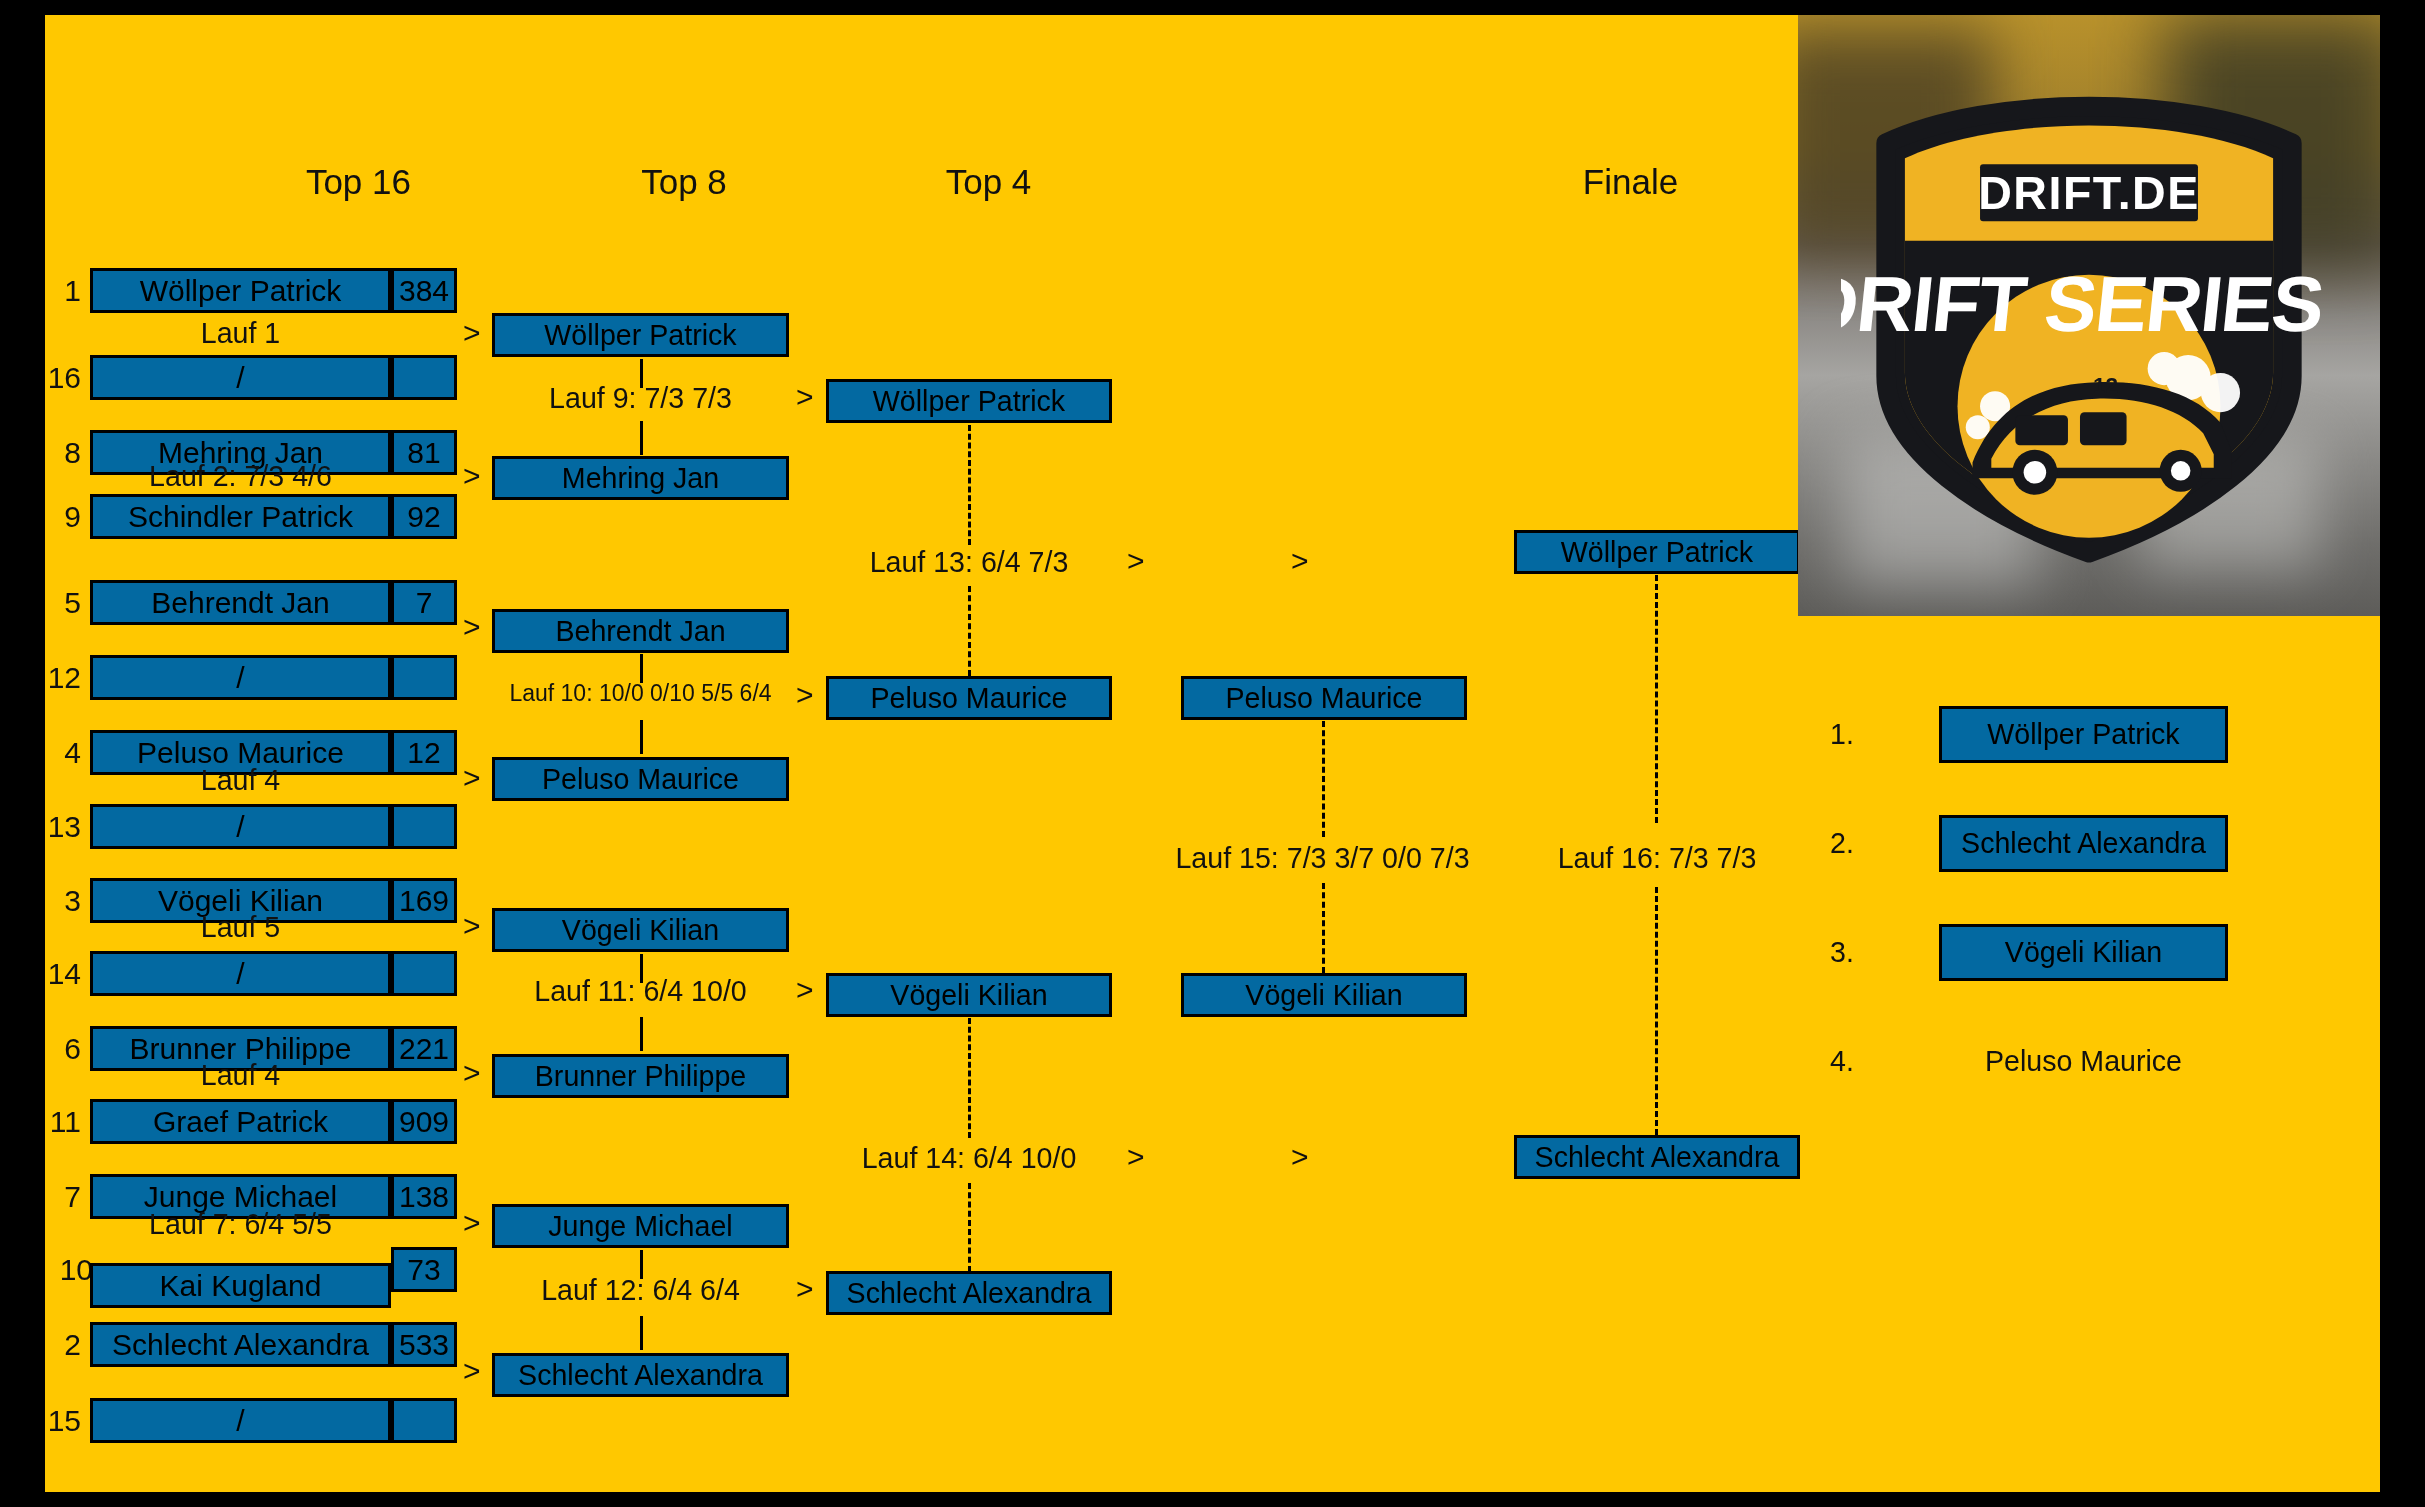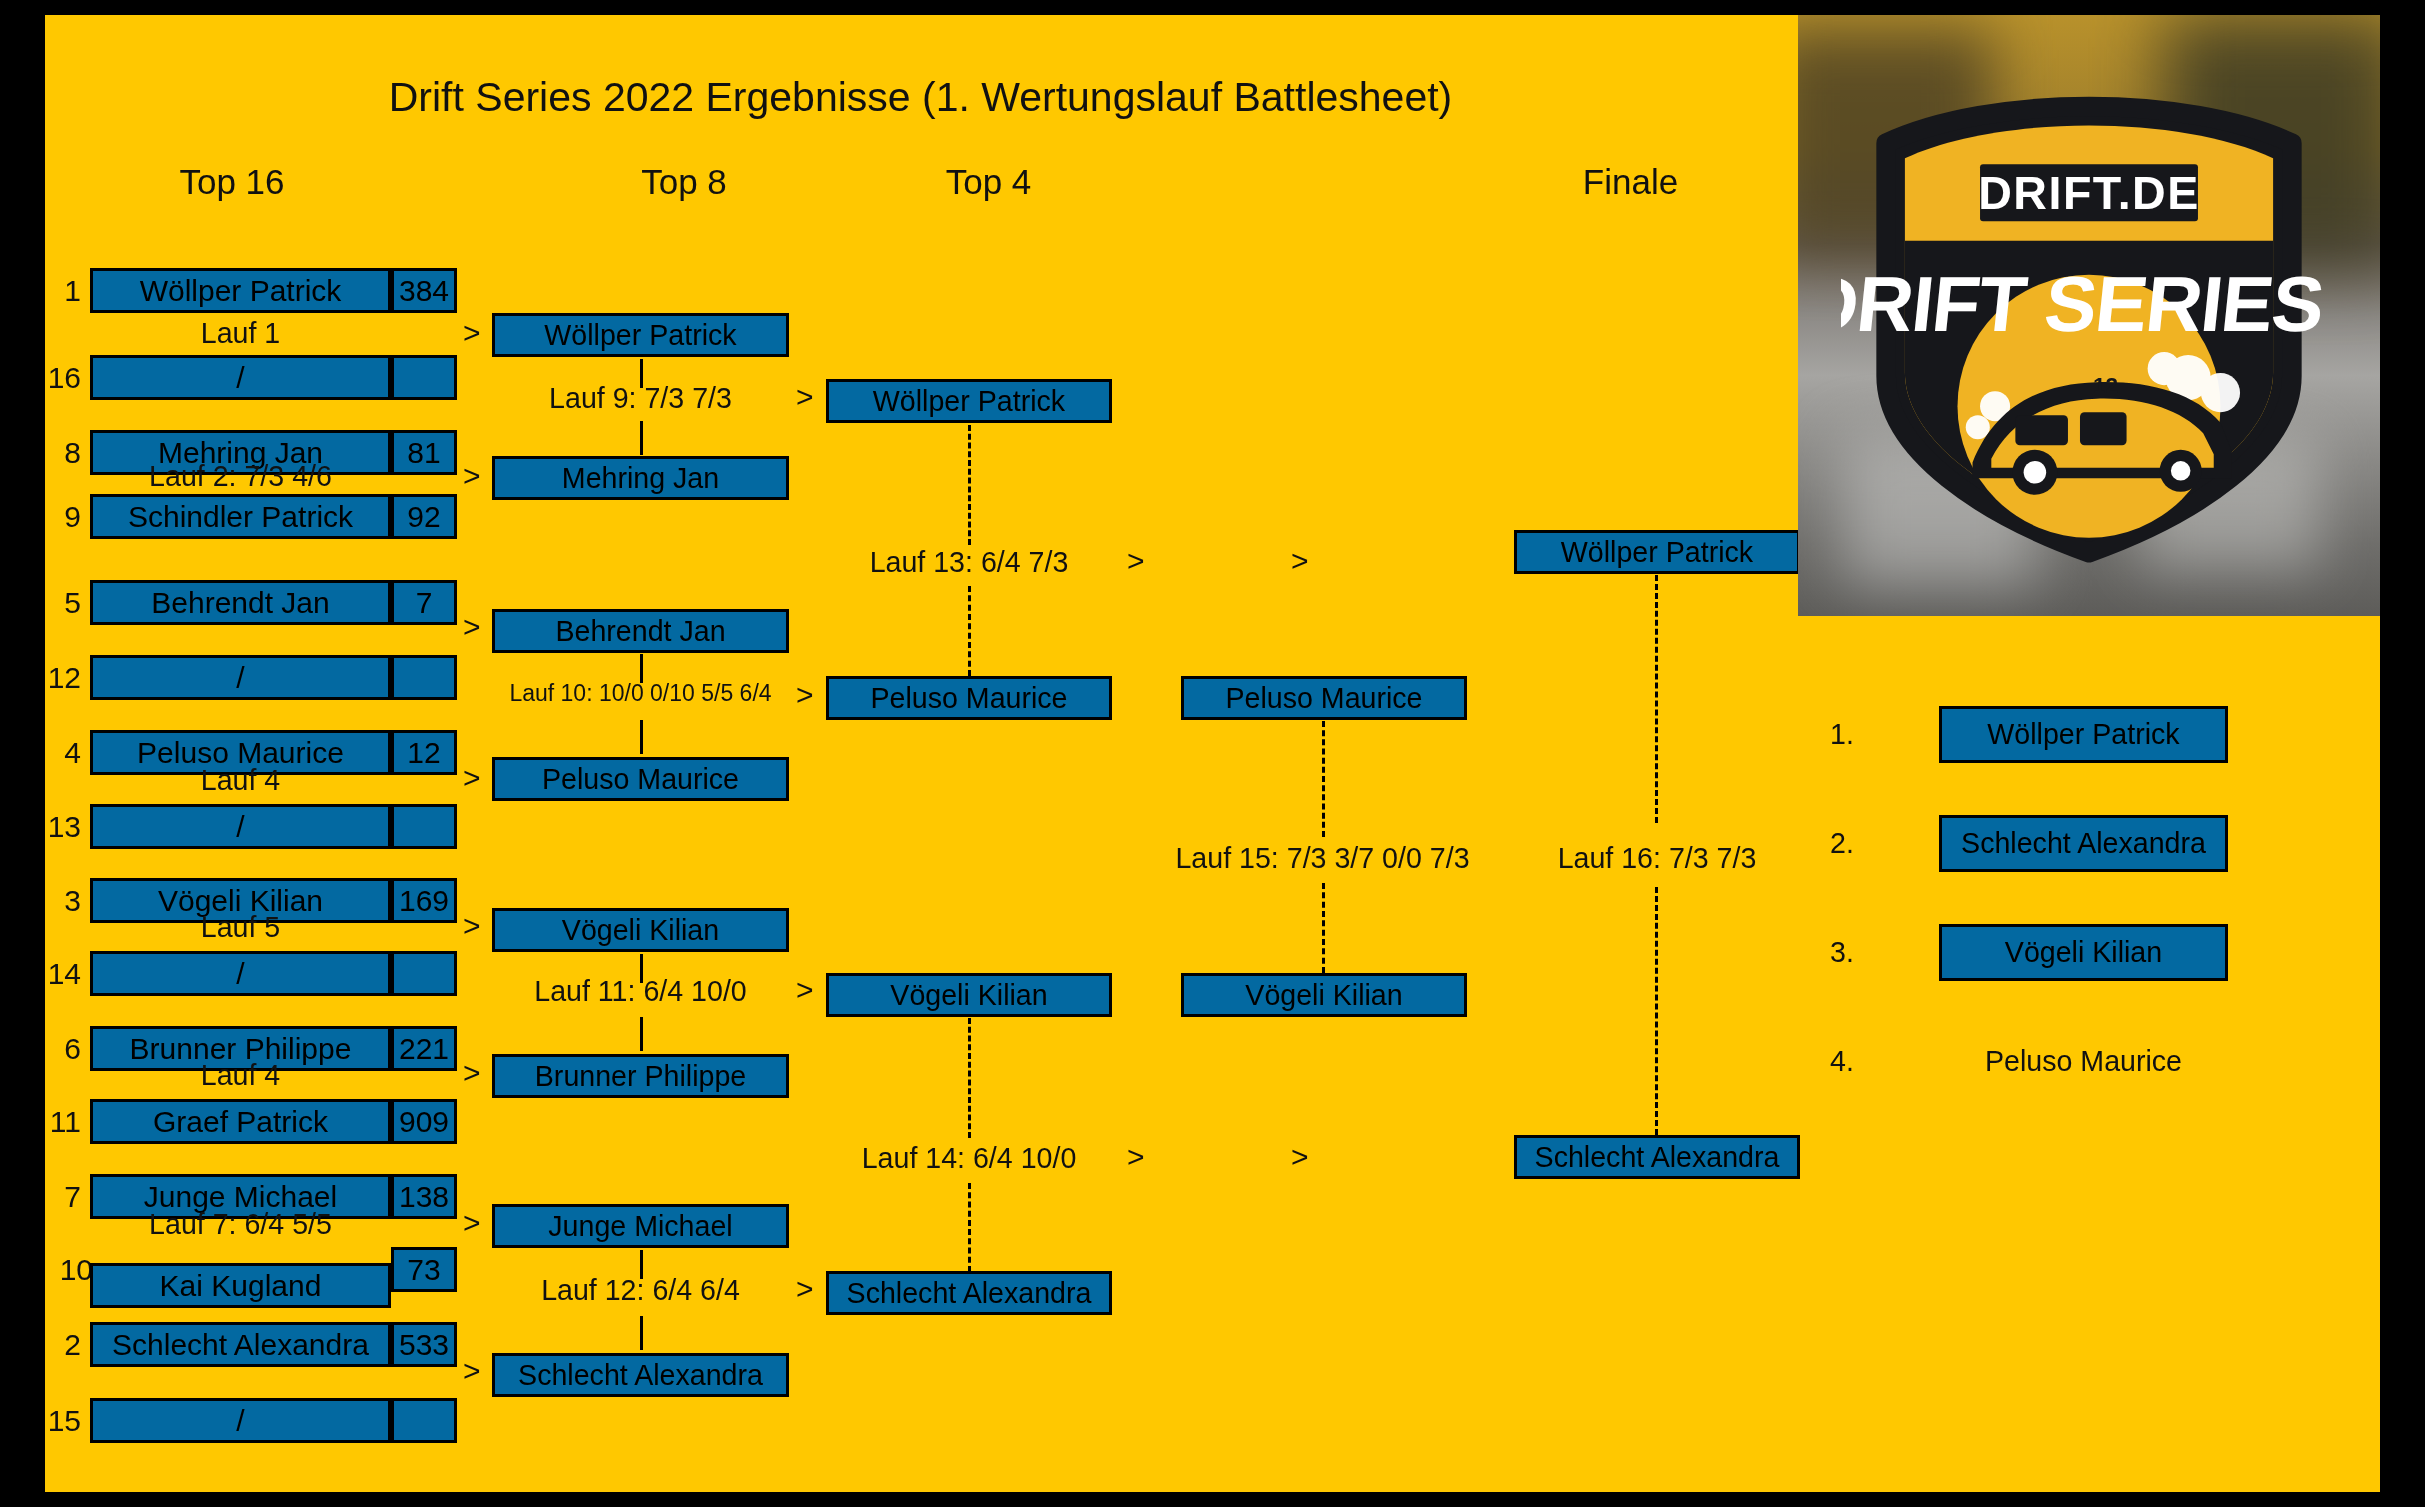--- a/index.html
+++ b/index.html
@@ -62,23 +62,22 @@
                background:#c8c8c6;filter:blur(28.6px);opacity:.55;}
   #logo .blur4{position:absolute;right:60px;bottom:45px;width:180px;height:135px;
                background:#d0d0cd;filter:blur(27px);opacity:.45;}
   #logo svg{position:absolute;left:50%;top:50%;transform:translate(-50%,-50%);}
 </style>
 </head>
 <body>
 
 <div id="sheet">
 
-  <div class="title">Drift Series 2022 Ergebnisse (1. Wertungslauf Battlesheet)</div>
-
-  <div class="colhead" style="left:14px;width:346px;">Top 16</div>
+
+  <div class="colhead" style="left:20px;width:346px;text-align:right;">Top 16</div>
   <div class="colhead" style="left:466px;width:346px;">Top 8</div>
   <div class="colhead" style="left:778px;width:331px;">Top 4</div>
   <div class="colhead" style="left:1450px;width:271px;">Finale</div>
 
   <div class="seed" style="left:0px;top:253px;">1</div>
   <div class="box r16name" style="left:45px;top:253px;width:301px;">Wöllper Patrick</div>
   <div class="box r16score" style="left:346px;top:253px;width:66px;">384</div>
   <div class="lauf" style="left:45px;top:302px;width:301px;">Lauf 1</div>
   <div class="seed" style="left:0px;top:340px;">16</div>
   <div class="box r16name" style="left:45px;top:340px;width:301px;">/</div>

